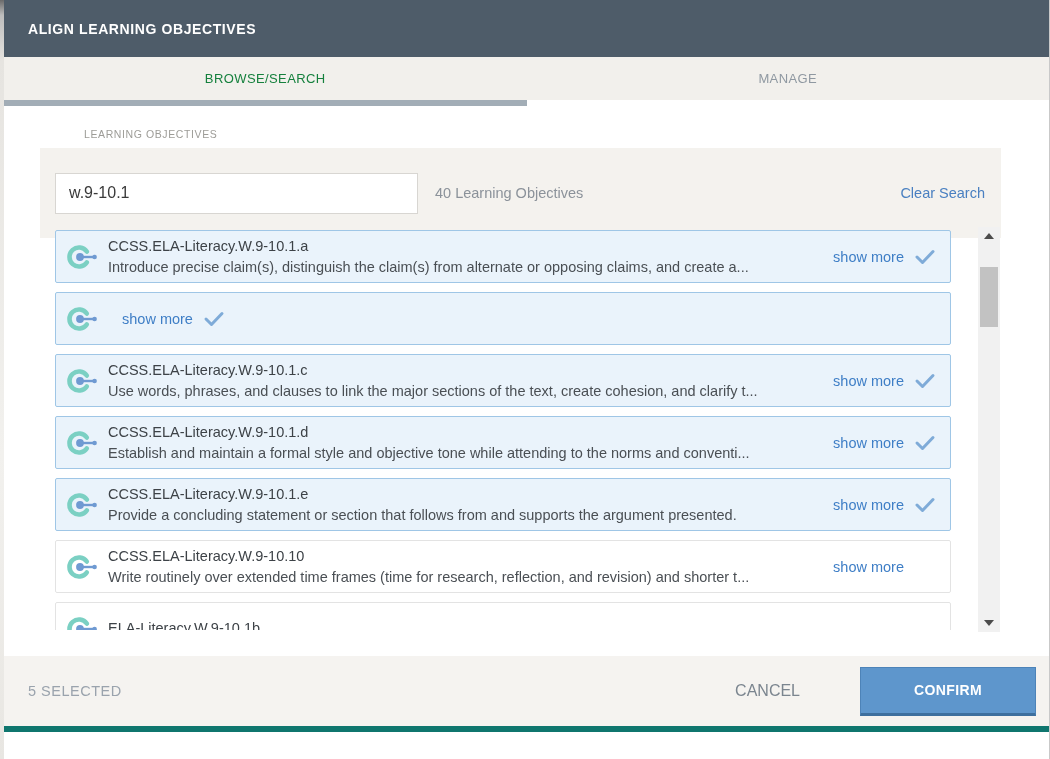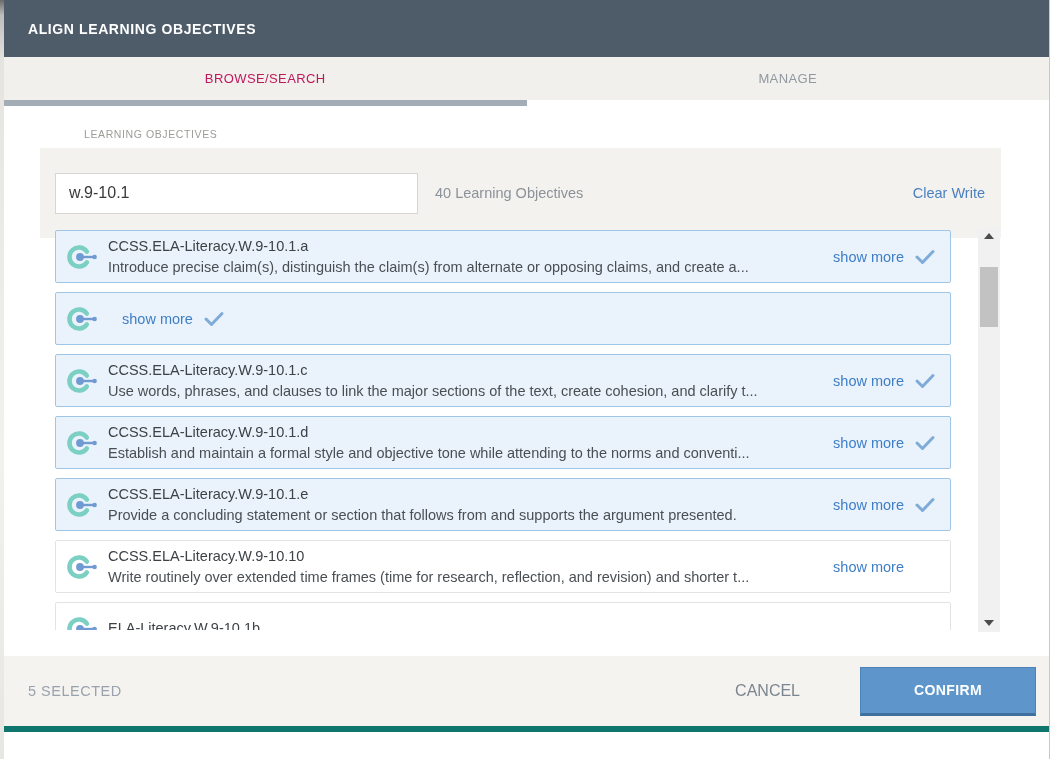--- a/index.html
+++ b/index.html
@@ -16,21 +16,21 @@
   
   .modal-header { position:absolute; left:0; top:0; width:100%; height:57px;
     background:#4e5c69; display:flex; align-items:center; padding-left:24px; }
   .modal-title { color:#ffffff; font-size:14px; font-weight:bold; letter-spacing:0.6px; }
 
   
   .tab-bar { position:absolute; left:0; top:57px; width:100%; height:43px;
     background:#f2f0ec; display:flex; }
   .tab { flex:1; display:flex; align-items:center; justify-content:center;
     font-size:13px; letter-spacing:0.4px; cursor:pointer; }
-  .tab.active { color:#be185d; }
+  .tab.active { color:#15803d; }
   .tab.inactive { color:#8f98a1;text-align:center; }
   .tab-underline { position:absolute; left:0; top:100px; width:50%; height:6px; background:#a2adb6; }
 
   
   .section-label { position:absolute; left:36px; top:128px; font-size:10.5px;
     color:#9d9c97; letter-spacing:0.6px;padding-left:44px; }
   .search-panel { position:absolute; left:36px; top:148px; width:961px; height:90px;
     background:#f4f2ee; display:flex; align-items:center; }
   .search-input { margin-left:15px; width:363px; height:41px; border:1px solid #d8d6d2;
     background:#fff; font-family:"Liberation Sans",sans-serif; font-size:16px; color:#3a3a3a;
@@ -96,21 +96,21 @@
       <span>MANAGE</span>
     </div>
   </div>
   <div class="tab-underline"></div>
 
   <div class="section-label">LEARNING OBJECTIVES</div>
 
   <div class="search-panel">
     <input class="search-input" type="text" value="w.9-10.1" style="">
     <span class="result-count">40 Learning Objectives</span>
-    <span class="clear-search">Clear Write</span>
+    <span class="clear-search">Clear Search</span>
   </div>
 
   <div class="objectives-list">
       <div class="objective-row selected">
       <span class="row-icon">
         <svg viewBox="0 0 34 30" width="34" height="30">
           <path d="M 20.78 9.55 A 9.5 9.5 0 1 0 20.78 20.45" fill="none" stroke="#7bd0c3" stroke-width="4.6" stroke-linecap="round"></path>
           <line x1="14" y1="15" x2="27.5" y2="15" stroke="#6f9ad2" stroke-width="2.4"></line>
           <circle cx="14" cy="15" r="3.9" fill="#6f9ad2"></circle>
           <circle cx="28.6" cy="15" r="2.3" fill="#6f9ad2"></circle>

